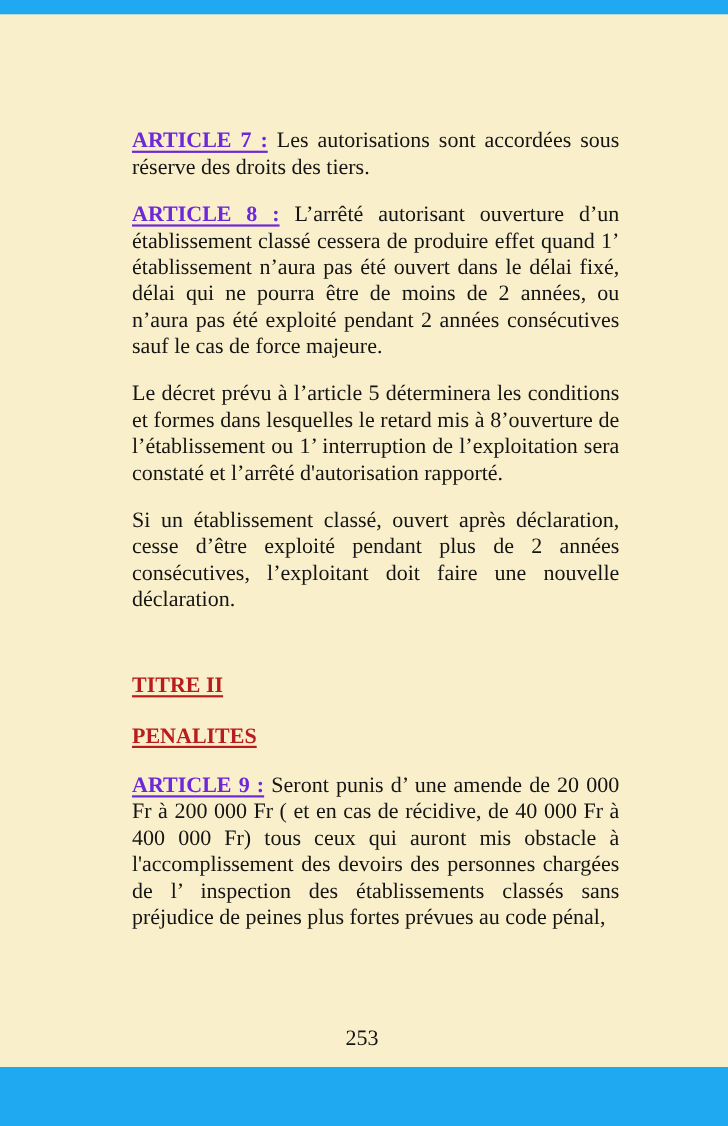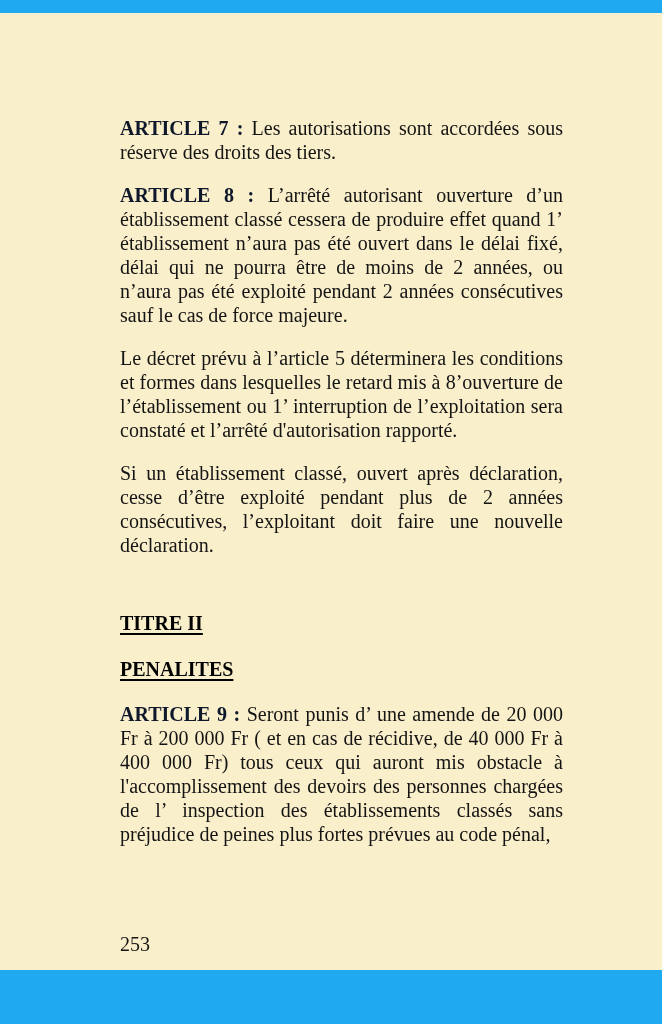--- a/index.html
+++ b/index.html
@@ -33,28 +33,29 @@
     width: 443px;
     font-size: 20px;
     line-height: 24px;
     text-align: justify;
     text-align-last: left;
   }
   .content p { margin: 0 0 19px 0; }
 
   .lead {
     font-weight: bold;
-    color: #0f172a;
+    color: #6d28d9;
+    text-decoration: underline;
     text-decoration-thickness: 2px;
     text-underline-offset: 3px;
   }
 
   .heading {
     font-weight: bold;
-    color: #000000;
+    color: #b91c1c;
     font-size: 20px;
     line-height: 24px;
   }
   .heading .hu {
     text-decoration: underline;
     text-decoration-thickness: 2px;
     text-underline-offset: 3px;
   }
   .heading-titre {
     text-align: right;
@@ -64,21 +65,21 @@
   .heading-penalites {
     text-align: left;
     margin: 11px 0 21px 0;
   }
 
   .footer {
     position: absolute;
     left: 120px;
     top: 932px;
     width: 443px;
-    text-align: left;
+    text-align: center;
     padding-right: 25px;
     box-sizing: border-box;
     font-size: 20px;
     line-height: 24px;
   }
 </style>
 </head>
 <body>
 
 <div class="bar bar-top"></div>

